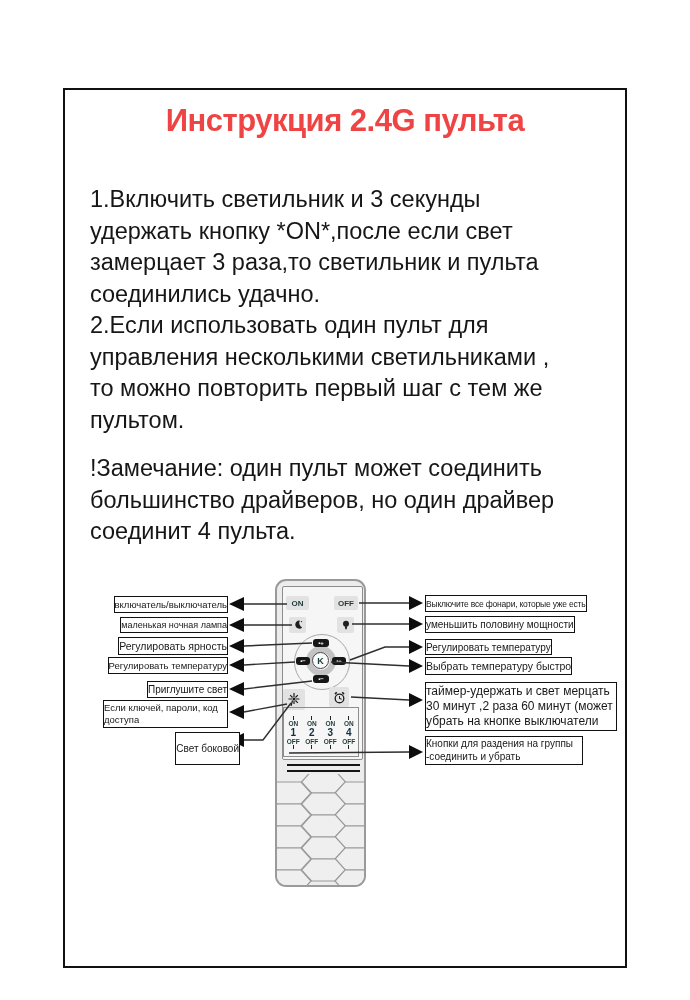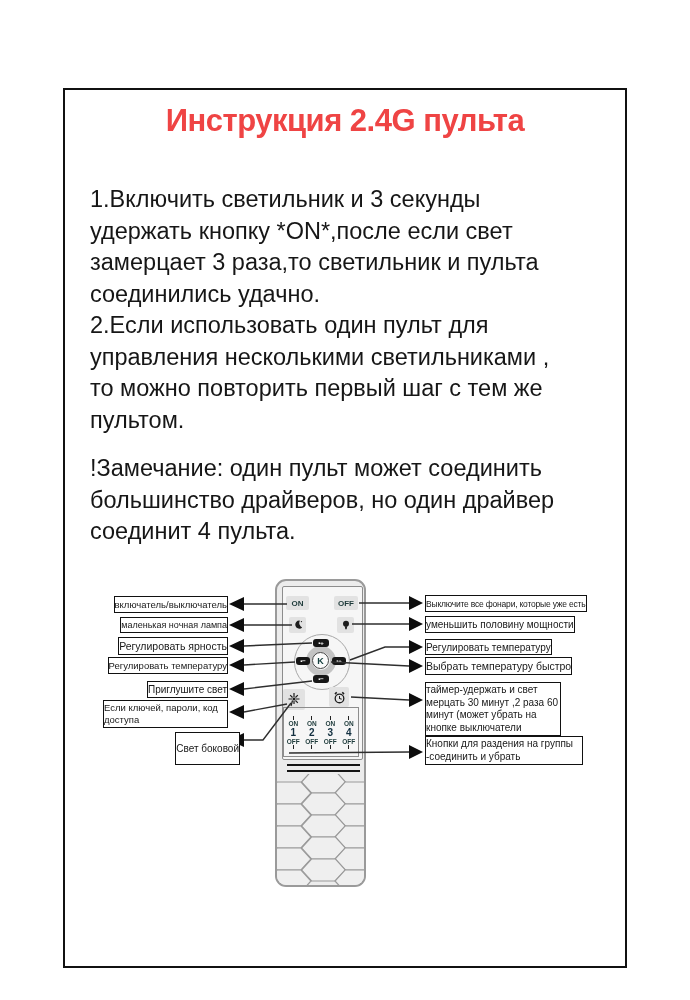--- a/index.html
+++ b/index.html
@@ -228,15 +228,15 @@
   <div class="lbl" style="right:462px;top:637px;height:18px;font-size:10.5px;">Регулировать ярность</div>
   <div class="lbl" style="right:462px;top:657px;height:17px;font-size:9.5px;">Регулировать температуру</div>
   <div class="lbl" style="right:462px;top:681px;height:17px;font-size:10px;">Приглушите свет</div>
   <div class="lbl wrap" style="right:462px;top:700px;width:125px;font-size:9.5px;">Если ключей, пароли, код доступа</div>
   <div class="lbl" style="right:450px;top:732px;height:33px;font-size:10px;">Свет боковой</div>
 
   <div class="lbl" style="left:425px;top:595px;height:17px;font-size:8.5px;letter-spacing:-0.2px;">Выключите все фонари, которые уже есть</div>
   <div class="lbl" style="left:425px;top:616px;height:17px;font-size:10px;text-align:right;">уменьшить половину мощности</div>
   <div class="lbl" style="left:425px;top:639px;height:16px;font-size:10px;">Регулировать температуру</div>
   <div class="lbl" style="left:425px;top:657px;height:18px;font-size:10.5px;">Выбрать температуру быстро</div>
-  <div class="lbl wrap" style="left:425px;top:682px;width:136px;font-size:10px;">таймер-удержать и свет мерцать 30 минут ,2 раза 60 минут (может убрать на кнопке выключатели</div>
+  <div class="lbl wrap" style="left:425px;top:682px;width:192px;font-size:12px;">таймер-удержать и свет мерцать 30 минут ,2 раза 60 минут (может убрать на кнопке выключатели</div>
   <div class="lbl wrap" style="left:425px;top:736px;width:158px;font-size:10px;">Кнопки для раздения на группы -соединить и убрать</div>
 </div>
 
 </body></html>

